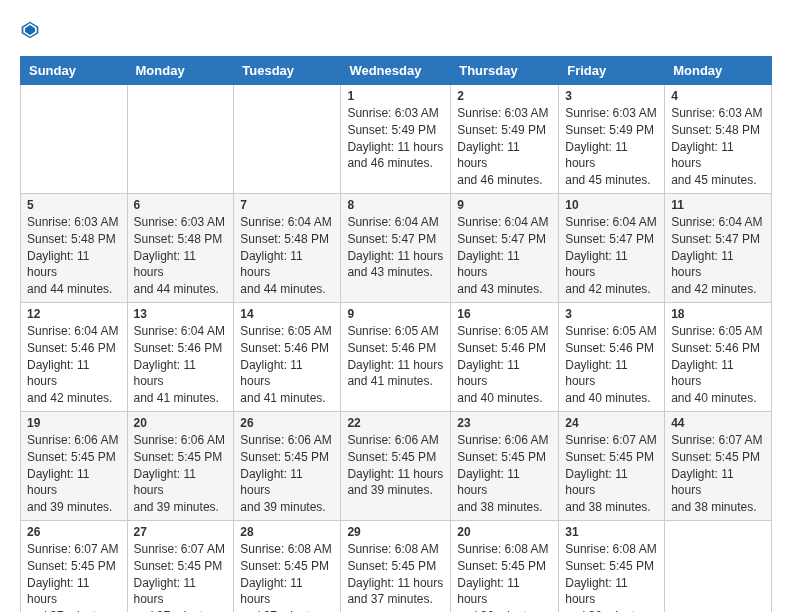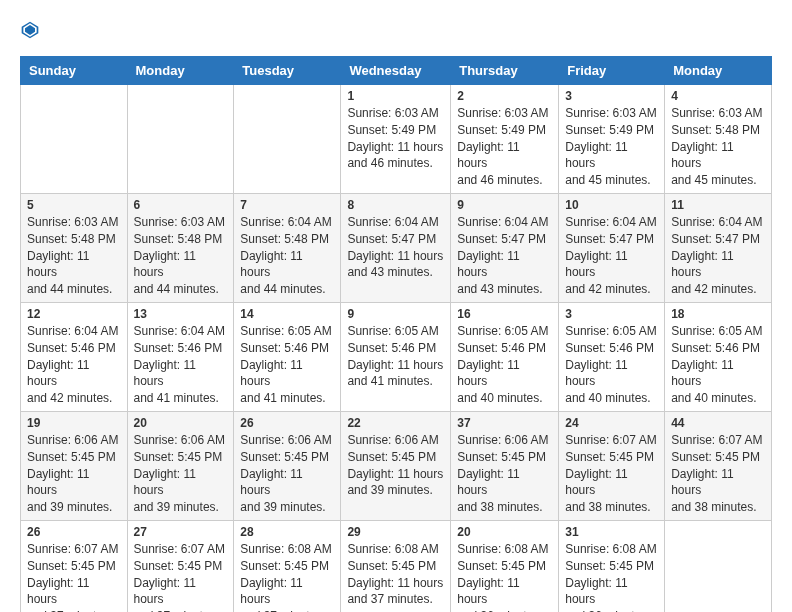--- a/index.html
+++ b/index.html
@@ -279,21 +279,21 @@
 and 39 minutes.</div>
         </td>
         <td>
           <span class="day-number">22</span>
           <div class="day-info" style="white-space: pre-line;">Sunrise: 6:06 AM
 Sunset: 5:45 PM
 Daylight: 11 hours
 and 39 minutes.</div>
         </td>
         <td>
-          <span class="day-number">37</span>
+          <span class="day-number">23</span>
           <div class="day-info" style="white-space: pre-line;">Sunrise: 6:06 AM
 Sunset: 5:45 PM
 Daylight: 11 hours
 and 38 minutes.</div>
         </td>
         <td>
           <span class="day-number">24</span>
           <div class="day-info" style="white-space: pre-line;">Sunrise: 6:07 AM
 Sunset: 5:45 PM
 Daylight: 11 hours

